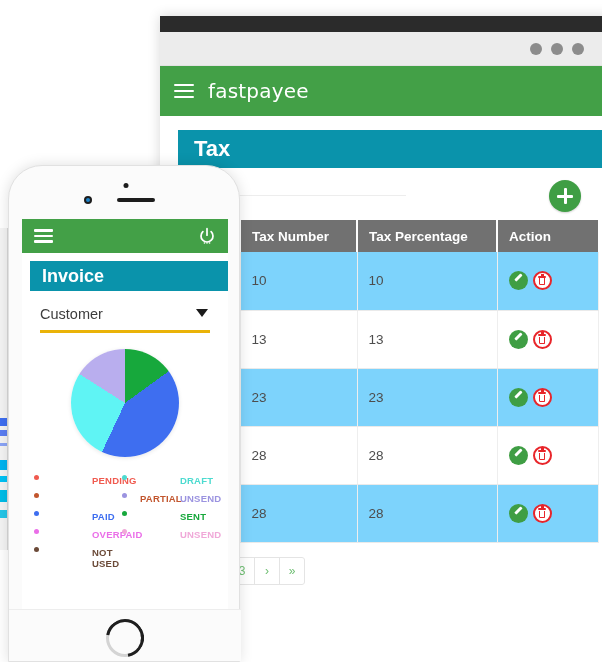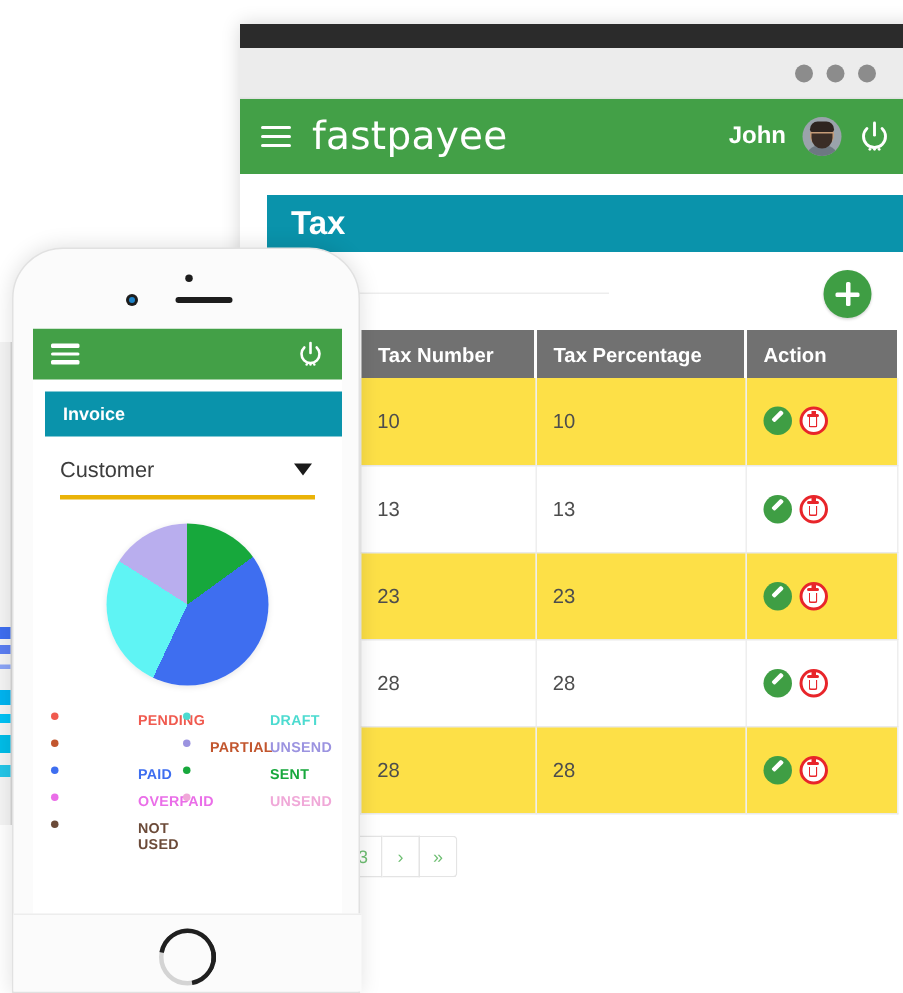--- a/index.html
+++ b/index.html
@@ -32,21 +32,21 @@
   }
   .dot { width:12px; height:12px; border-radius:50%; background:#8c8c8c; margin-left:9px; }
 
   .app-header {
     height:50px; background:#43a047;
     display:flex; align-items:center; padding:0 18px 0 14px;
   }
   .hamburger { width:20px; display:flex; flex-direction:column; gap:4px; cursor:pointer; }
   .hamburger i { display:block; height:2px; background:#fff; border-radius:1px; }
   .brand {
-    color:#fff; font-size:26px; margin-left:14px; letter-spacing:.2px;
+    color:#fff; font-size:20px; margin-left:14px; letter-spacing:.2px;
     font-family:"DejaVu Sans", sans-serif; font-weight:400;
   }
   .header-right { margin-left:auto; display:flex; align-items:center; gap:11px; }
   .user-name { color:#fff; font-size:16px; font-weight:600; }
   .avatar {
     width:26px; height:26px; border-radius:50%; overflow:hidden;
     background:#9aa3ab; position:relative; flex:none;
   }
   .avatar .face { position:absolute; left:5px; top:4px; width:16px; height:16px; border-radius:50%; background:#c69c78; }
   .avatar .hair { position:absolute; left:5px; top:3px; width:16px; height:7px; border-radius:8px 8px 3px 3px; background:#2e2420; }
@@ -81,21 +81,21 @@
     background:#717171; color:#fff; font-size:13.5px; font-weight:700;
     text-align:left; height:32px; padding:0 11px;
     border-right:2px solid #fdfdfd;
   }
   table.tax-table th:last-child { border-right:none; }
   table.tax-table td {
     height:58px; padding:0 11px; font-size:13.5px; color:#4d4d4d;
     border-bottom:1px solid #eaeaea; border-right:1px solid #eeeeee;
     vertical-align:middle;
   }
-  table.tax-table tr.odd td { background:#fde047;margin-left:24px; }
+  table.tax-table tr.odd td { background:#7dd3fc;margin-left:24px; }
   table.tax-table tr.even td { background:#ffffff; }
   .col-a { width:62px; } .col-b { width:117px; } .col-c { width:140px; } .col-d { width:101px; }
 
   .row-handle {
     width:3px; height:40px; background:#e0e0e0; border-top:4px solid #555; border-bottom:4px solid #555;
   }
   .act-cell { white-space:nowrap; }
   .icon-btn { display:inline-block; width:19px; height:19px; border-radius:50%; position:relative; cursor:pointer; vertical-align:middle; }
   .icon-edit { background:#3f9e44; margin-right:5px; }
   .icon-edit .pencil {
@@ -133,21 +133,21 @@
   .phone-screen {
     position:absolute; left:13px; top:53px; width:206px; height:392px;
     background:#ffffff; overflow:hidden;
   }
   .m-header { height:34px; background:#43a047; display:flex; align-items:center; padding:0 12px; }
   .m-hamburger { width:19px; display:flex; flex-direction:column; gap:3px; cursor:pointer; }
   .m-hamburger i { height:2.5px; background:#fff; border-radius:1px; }
   .m-power { margin-left:auto; width:18px; height:18px; position:relative; cursor:pointer; }
 
   .m-title-bar { margin:8px 0 0 8px; height:30px; background:#0a93ab; display:flex; align-items:center; padding-left:12px; }
-  .m-title { color:#fff; font-size:12px; font-weight:700; }
+  .m-title { color:#fff; font-size:18px; font-weight:700; }
 
   .m-select { margin:14px 18px 0 18px; position:relative; padding-bottom:7px; border-bottom:3px solid #eab308; }
   .m-select .val { font-size:14.5px; color:#3d3d3d; }
   .m-caret { position:absolute; right:2px; top:4px; width:0; height:0; border-left:6px solid transparent; border-right:6px solid transparent; border-top:8px solid #1a1a1a; }
 
   .pie-wrap { margin-top:16px; display:flex; justify-content:center; }
   .pie { width:108px; height:108px; border-radius:50%; box-shadow:0 1px 4px rgba(0,0,0,.1); }
 
   .legend { margin:18px 0 0 12px; display:grid; grid-template-columns:88px 88px; row-gap:7px; }
   .leg { display:flex; align-items:flex-start; font-size:9.5px; font-weight:700; letter-spacing:.2px;gap:44px; }
@@ -187,38 +187,20 @@
       <span class="dot"></span>
     </div>
 
     <div class="app-header">
       <div class="hamburger">
         <i></i>
           <i></i>
           <i></i>
       </div>
       <div class="brand">fastpayee</div>
-      <div class="header-right">
-        <span class="user-name">John</span>
-        <span class="avatar">
-          <span class="body"></span>
-            <span class="face"></span>
-            <span class="beard"></span>
-            <span class="hair"></span>
-        </span>
-        <span class="power-icon">
-          <svg viewBox="0 0 24 24" width="22" height="22" aria-hidden="true">
-            <path d="M6.5 6.2a8 8 0 1 0 11 0" fill="none" stroke="#ffffff" stroke-width="2.1" stroke-linecap="round"></path>
-            <line x1="12" y1="2.2" x2="12" y2="11" stroke="#ffffff" stroke-width="2.1" stroke-linecap="round"></line>
-            <circle cx="8.6" cy="21.3" r="1" fill="#ffffff"></circle>
-            <circle cx="12" cy="21.3" r="1" fill="#ffffff"></circle>
-            <circle cx="15.4" cy="21.3" r="1" fill="#ffffff"></circle>
-          </svg>
-        </span>
-      </div>
     </div>
 
     <div class="page-title-bar">
       <span class="page-title">Tax</span>
     </div>
 
     <div class="content-area">
       <div class="filter-row">
         <div class="filter-line"></div>
         <div class="add-btn"></div>

